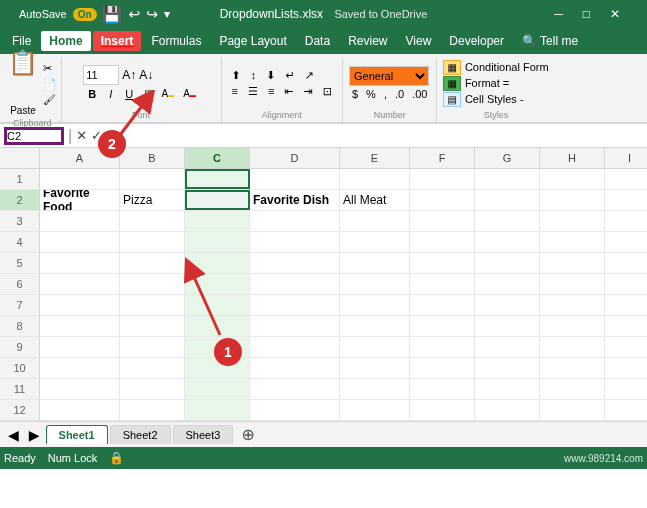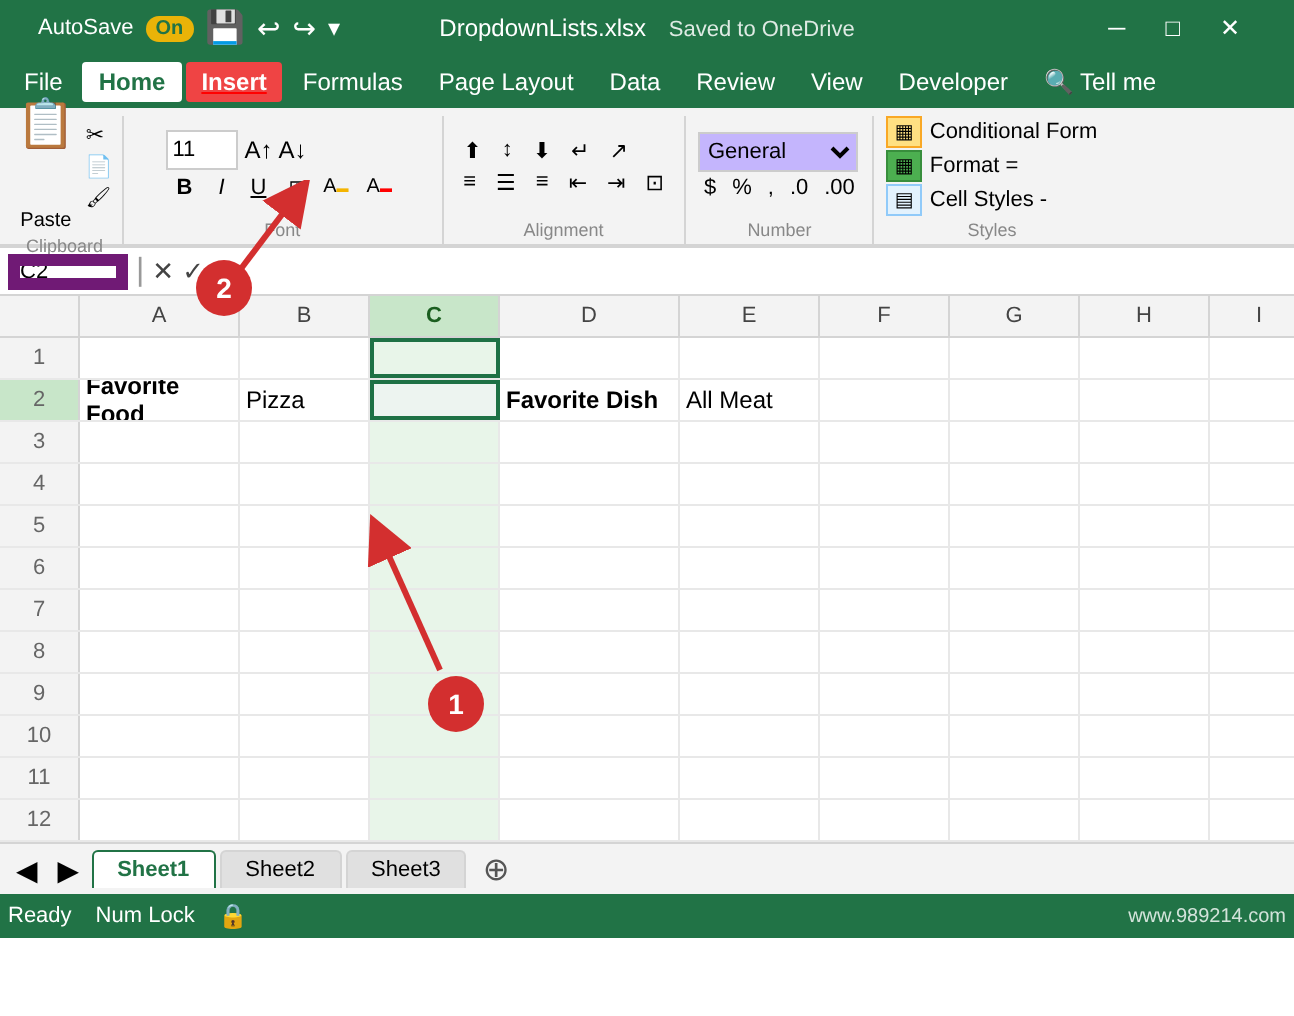--- a/index.html
+++ b/index.html
@@ -73,21 +73,21 @@
     .btn-bold { font-weight: bold; }
     .btn-italic { font-style: italic; }
     .btn-underline { text-decoration: underline; }
     .align-row { display: flex; align-items: center; gap: 2px; }
     .align-btn { padding: 1px 4px; font-size: 11px; cursor: pointer; }
     .number-select {
       width: 80px;
       height: 20px;
       font-size: 11px;
       border: 1px solid #ccc;
-      background: #c4b5fd;
+      background: #f97316;
     }
     .style-item {
       display: flex;
       align-items: center;
       gap: 4px;
       font-size: 11px;
       cursor: pointer;
     }
 
     
@@ -95,21 +95,21 @@
       display: flex;
       align-items: center;
       height: 24px;
       border-bottom: 1px solid #d4d4d4;
       background: white;
       padding: 0 4px;
       gap: 4px;
     }
     .cell-ref {
       width: 60px;
-      border: 6px solid #701a75;
+      border: 3px solid #701a75;
       padding: 1px 0;
       font-size: 11px;
       height: 18px;
     }
     .fx-btn { font-size: 12px; color: #555; cursor: pointer; font-style: italic; }
     .formula-input {
       flex: 1;
       border: none;
       font-size: 11px;
       outline: none;

